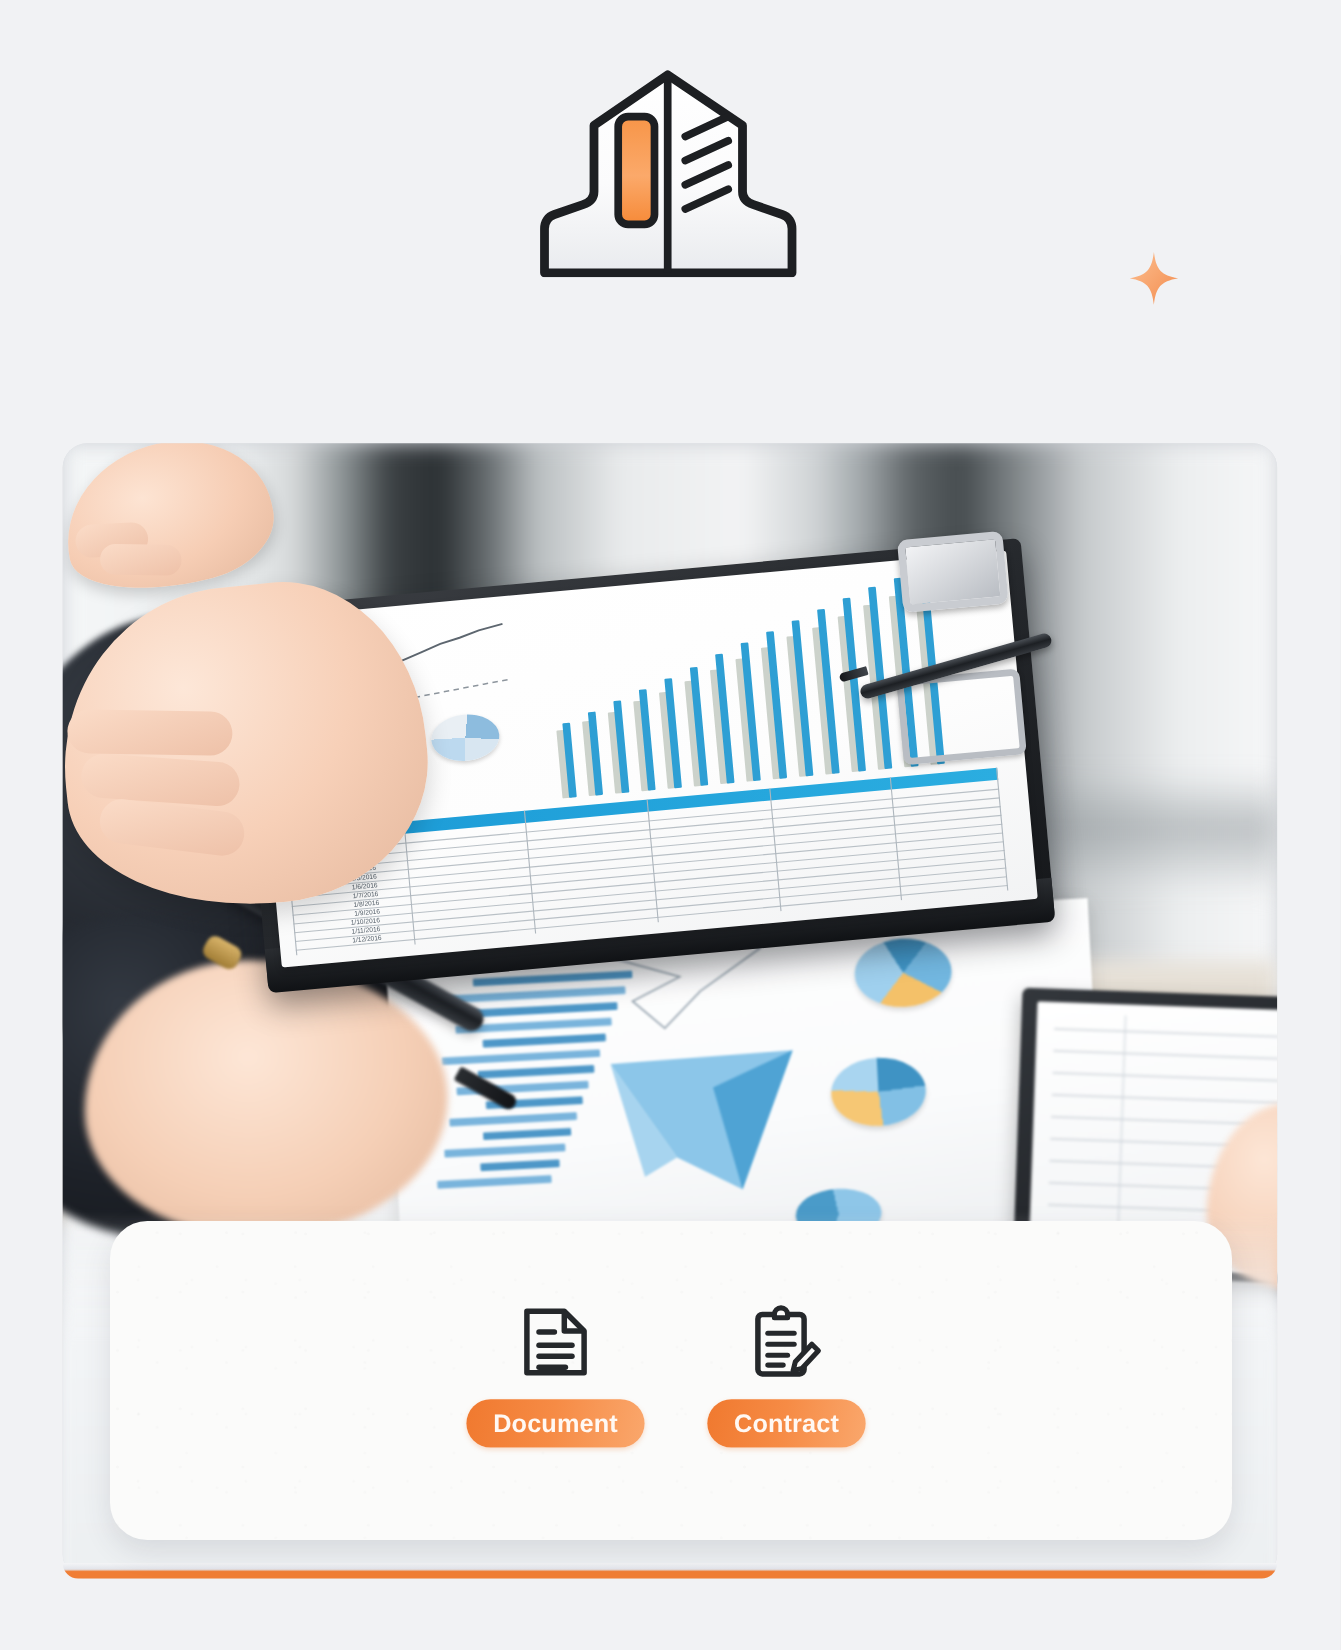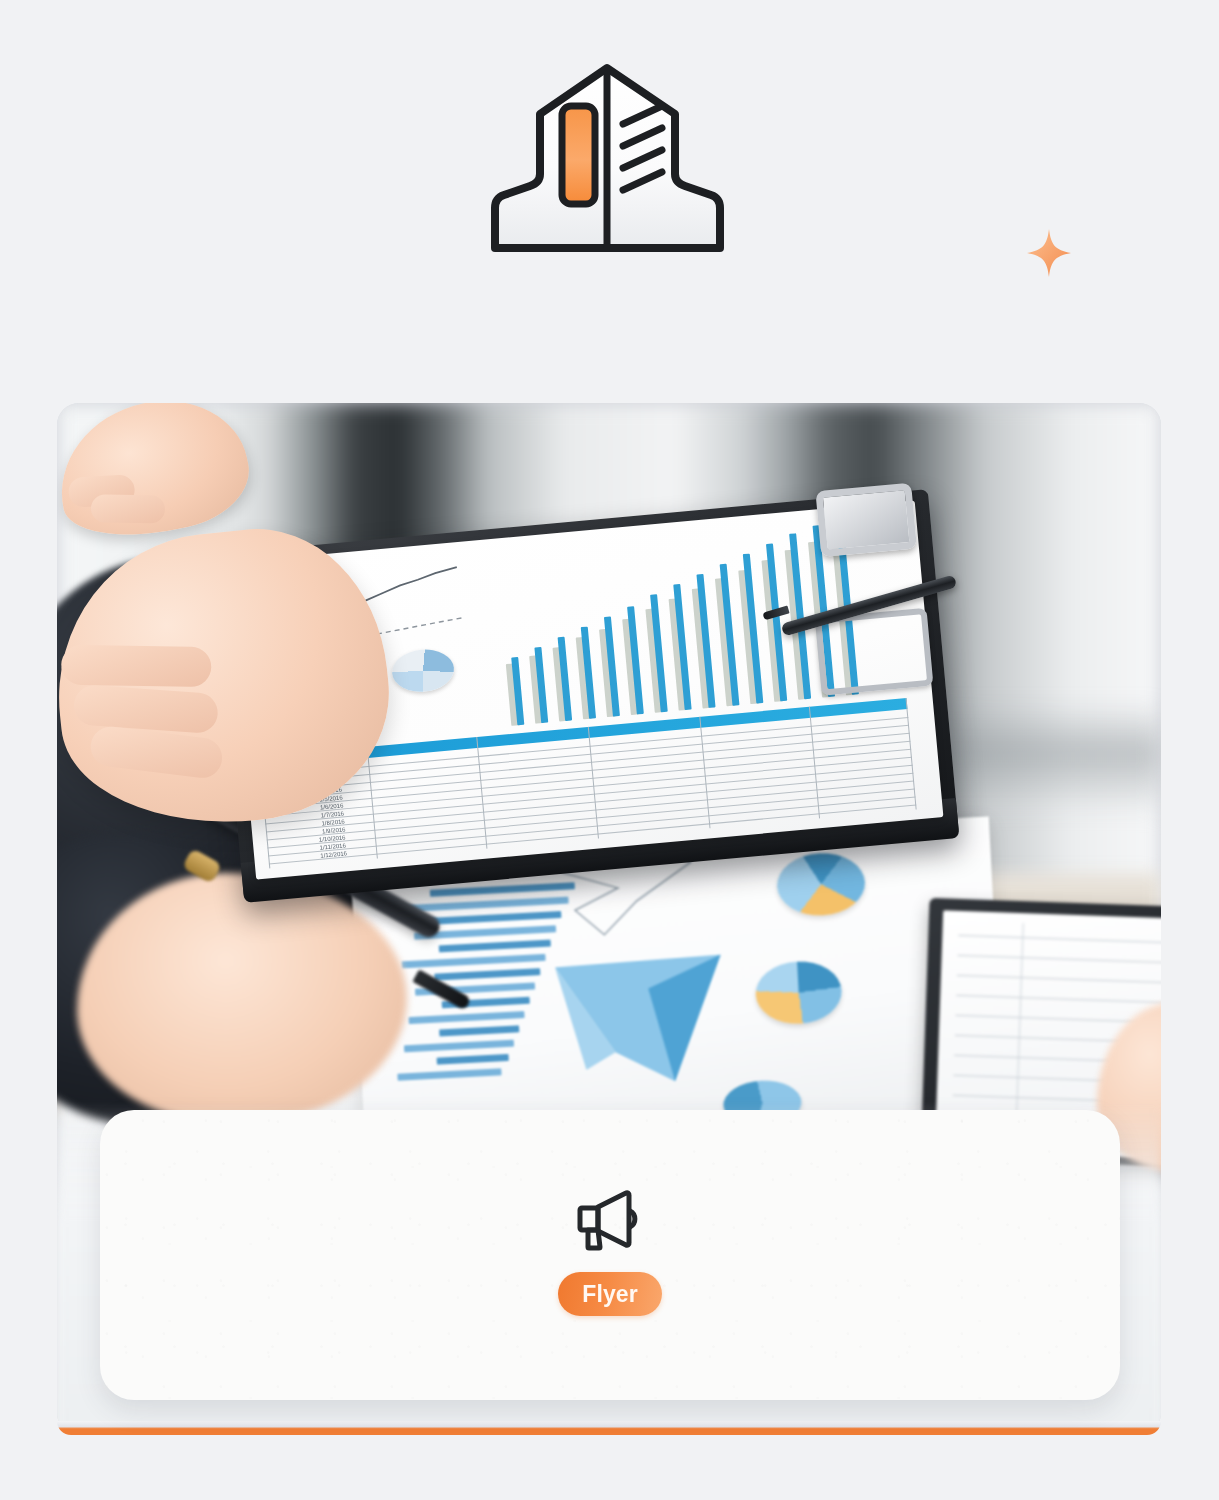--- a/index.html
+++ b/index.html
@@ -633,30 +633,50 @@
     <div class="table-bottom"></div>
   </div>
 </div>
 <div id="photo-underline"></div>
 
 <div id="card">
   <div id="card-texture"></div>
 
   <div id="items">
 
-
-
-
     <div class="item">
       <div class="item-icon">
-        <svg width="68" height="66" viewBox="0 0 68 66" fill="none" xmlns="http://www.w3.org/2000/svg">
-          <path d="M6 21 h16 V43 H6 a2 2 0 0 1 -2 -2 V23 a2 2 0 0 1 2 -2 Z" stroke="#25282B" stroke-width="5" stroke-linejoin="round" fill="none"></path>
-          <path d="M22 20 L50 6 a2 2 0 0 1 3 2 V56 a2 2 0 0 1 -3 2 L22 44 Z" stroke="#25282B" stroke-width="5" stroke-linejoin="round" fill="none"></path>
-          <path d="M54 24 a9 9 0 0 1 0 16" stroke="#25282B" stroke-width="5" stroke-linecap="round" fill="none"></path>
-          <path d="M12 43 h10 l2 17 a1 1 0 0 1 -1 1 H13 a1 1 0 0 1 -1 -1 Z" stroke="#25282B" stroke-width="5" stroke-linejoin="round" fill="none"></path>
+        <svg width="62" height="66" viewBox="0 0 62 66" fill="none" xmlns="http://www.w3.org/2000/svg">
+          <path d="M5 5 h34 l18 18 v38 a0 0 0 0 1 0 0 H5 Z" stroke="#25282B" stroke-width="5" stroke-linejoin="round" fill="none"></path>
+          <path d="M39 5 v18 h18" stroke="#25282B" stroke-width="5" stroke-linejoin="round" fill="none"></path>
+          <g stroke="#25282B" stroke-width="5" stroke-linecap="round">
+            <line x1="16" y1="24" x2="30" y2="24"></line>
+            <line x1="16" y1="36" x2="46" y2="36"></line>
+            <line x1="16" y1="46" x2="46" y2="46"></line>
+            <line x1="16" y1="56" x2="40" y2="56"></line>
+          </g>
         </svg>
       </div>
-      <span class="pill">Flyer</span>
+      <span class="pill">Document</span>
     </div>
+
+    <div class="item">
+      <div class="item-icon">
+        <svg width="66" height="68" viewBox="0 0 66 68" fill="none" xmlns="http://www.w3.org/2000/svg">
+          <path d="M20 9 H11 a4 4 0 0 0 -4 4 V59 a4 4 0 0 0 4 4 H45 a4 4 0 0 0 4 -4 V13 a4 4 0 0 0 -4 -4 H36" stroke="#25282B" stroke-width="5" stroke-linejoin="round" stroke-linecap="round" fill="none"></path>
+          <path d="M22 12 v-3 a6 6 0 0 1 12 0 v3 Z" stroke="#25282B" stroke-width="4.6" stroke-linejoin="round" fill="none"></path>
+          <g stroke="#25282B" stroke-width="4.6" stroke-linecap="round">
+            <line x1="16" y1="26" x2="40" y2="26"></line>
+            <line x1="16" y1="36" x2="40" y2="36"></line>
+            <line x1="16" y1="46" x2="34" y2="46"></line>
+            <line x1="16" y1="55" x2="30" y2="55"></line>
+          </g>
+          <path d="M41 52 L56 36 l6 6 L47 58 l-8 2 Z" stroke="#25282B" stroke-width="4.6" stroke-linejoin="round" fill="#fbfbfa"></path>
+        </svg>
+      </div>
+      <span class="pill">Contract</span>
+    </div>
+
+
 
 
   </div>
 </div>
 
 </body></html>

